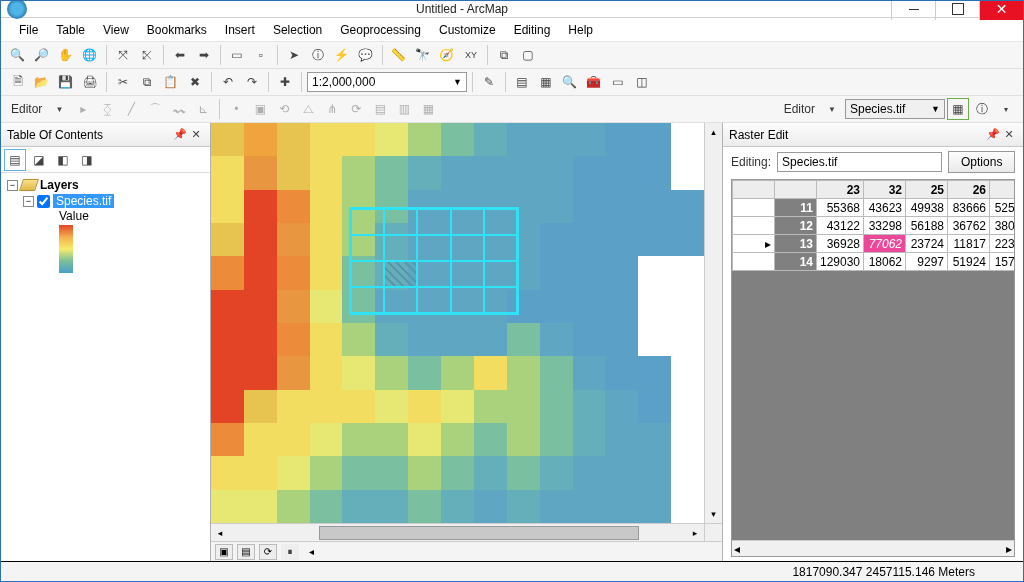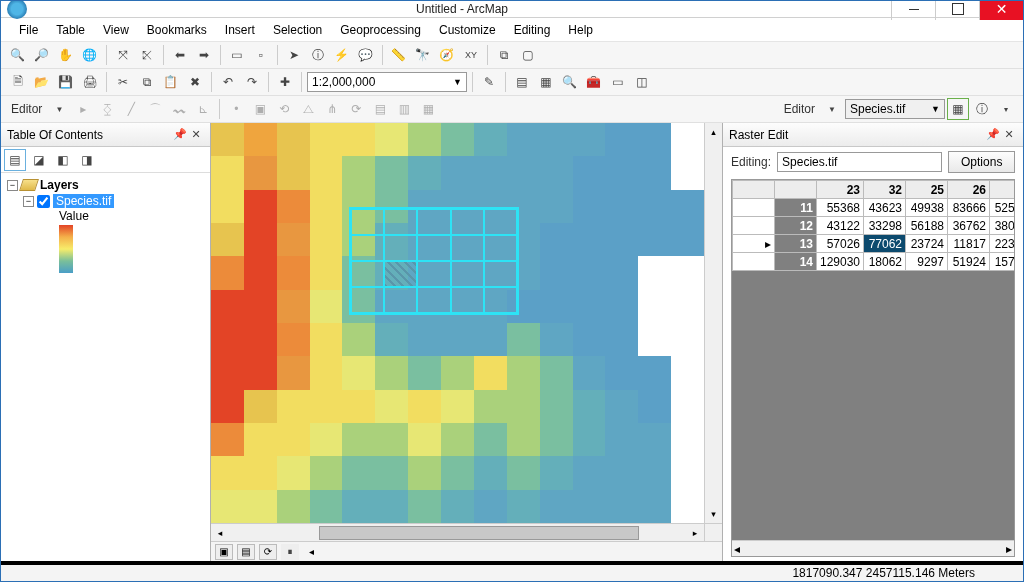--- a/index.html
+++ b/index.html
@@ -50,23 +50,23 @@
 .re-body { flex:1; padding:4px 8px; display:flex; flex-direction:column; gap:4px;}
 .re-row { display:flex; align-items:center; gap:6px;}
 .re-row label { width:50px; color:#333;}
 .re-row input { flex:1; height:20px; border:1px solid #999; padding:0 4px;}
 .re-row button { height:22px; padding:0 12px; border:1px solid #999; background:linear-gradient(#fdfdfd,#e9e9e9); cursor:pointer;}
 .grid-area { flex:1; background:#808080; border:1px solid #999; overflow:hidden; position:relative; margin-top:2px;}
 .grid-table { background:#fff; border-collapse:collapse; font-size:11px; }
 .grid-table th, .grid-table td { border:1px solid #bbb; padding:1px 3px; text-align:right; min-width:42px; height:18px;}
 .grid-table th { background:#ededed;}
 .rowhdr { background:#808080!important; color:#fff;}
-.sel-cell { background:#0c4a6e; color:#fff;}
+.sel-cell { background:#ec4899; color:#fff;font-style:italic;}
 .row-ind { width:18px; }
-.statusbar { height:20px; background:#f4f4f4; border-top:4px solid #000000; display:flex; align-items:center; padding:0 8px; gap:20px; }
+.statusbar { height:20px; background:#f4f4f4; border-top:1px solid #000000; display:flex; align-items:center; padding:0 8px; gap:20px; }
 .statusbar .sp { flex:1; }
 .mini-scroll-h { height:16px; background:#f0f0f0; border-top:1px solid #ccc; display:flex; align-items:center; justify-content:space-between; padding:0 2px; font-size:9px;}
 </style>
 </head>
 <body>
 
 <div class="titlebar">
   <div class="app-icon"></div>
   <div class="title">Untitled - ArcMap</div>
   <div class="winbtn min"></div>
@@ -478,21 +478,21 @@
                 <th class="rowhdr">12</th>
                 <td>43122</td>
                 <td>33298</td>
                 <td>56188</td>
                 <td>36762</td>
                 <td>38086</td>
               </tr>
               <tr>
                 <td class="row-ind">▸</td>
                 <th class="rowhdr">13</th>
-                <td>57026</td>
+                <td>36928</td>
                 <td class="sel-cell">77062</td>
                 <td>23724</td>
                 <td>11817</td>
                 <td>22331</td>
               </tr>
               <tr>
                 <td class="row-ind"></td>
                 <th class="rowhdr">14</th>
                 <td>129030</td>
                 <td>18062</td>

